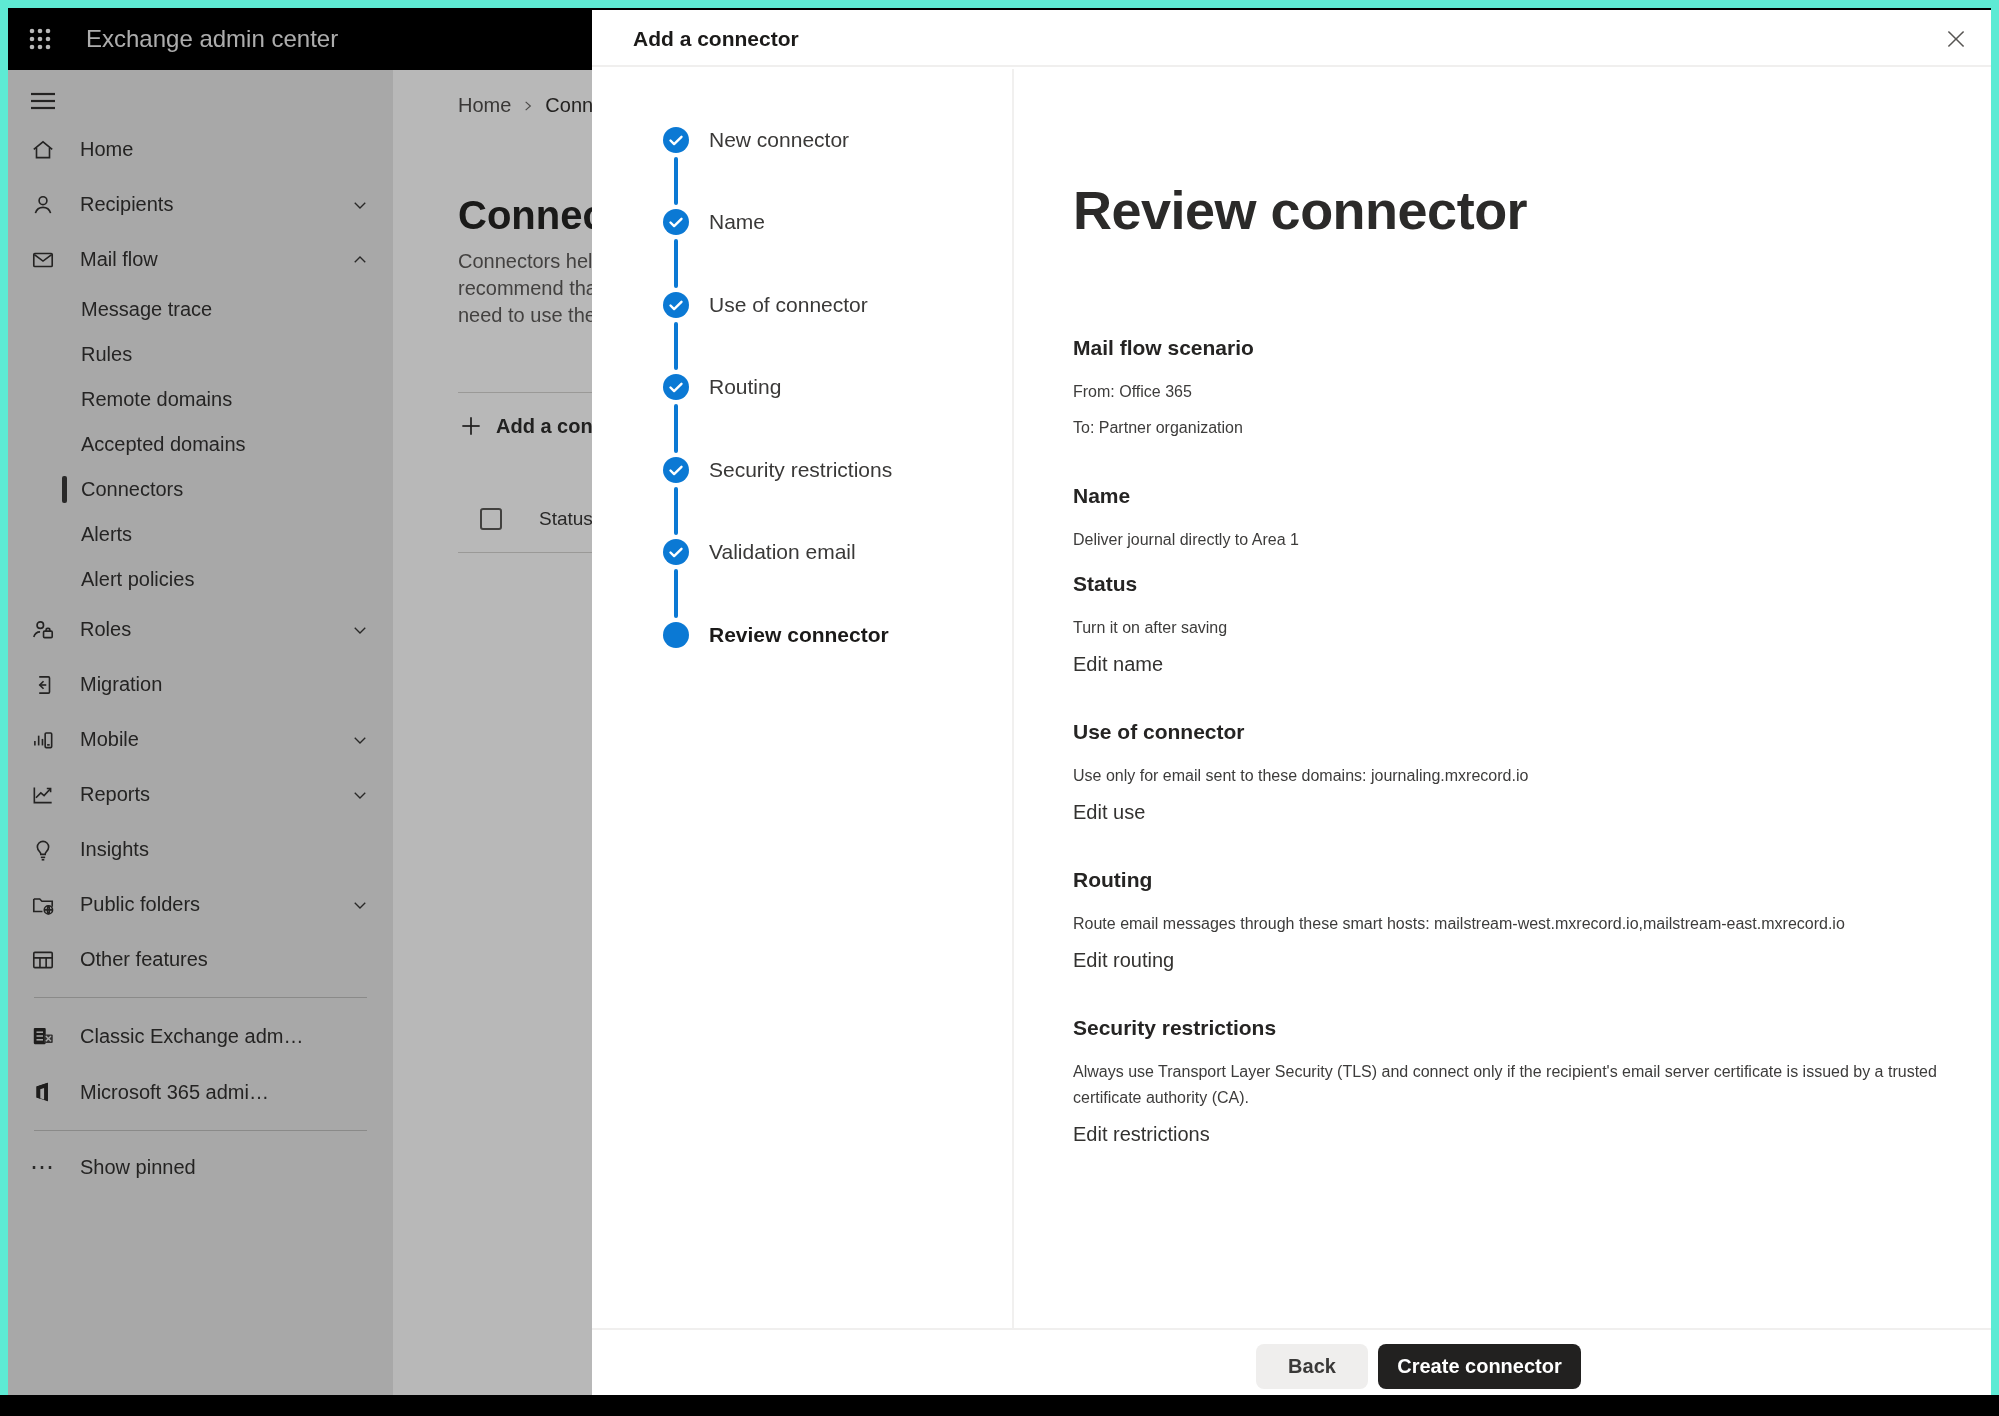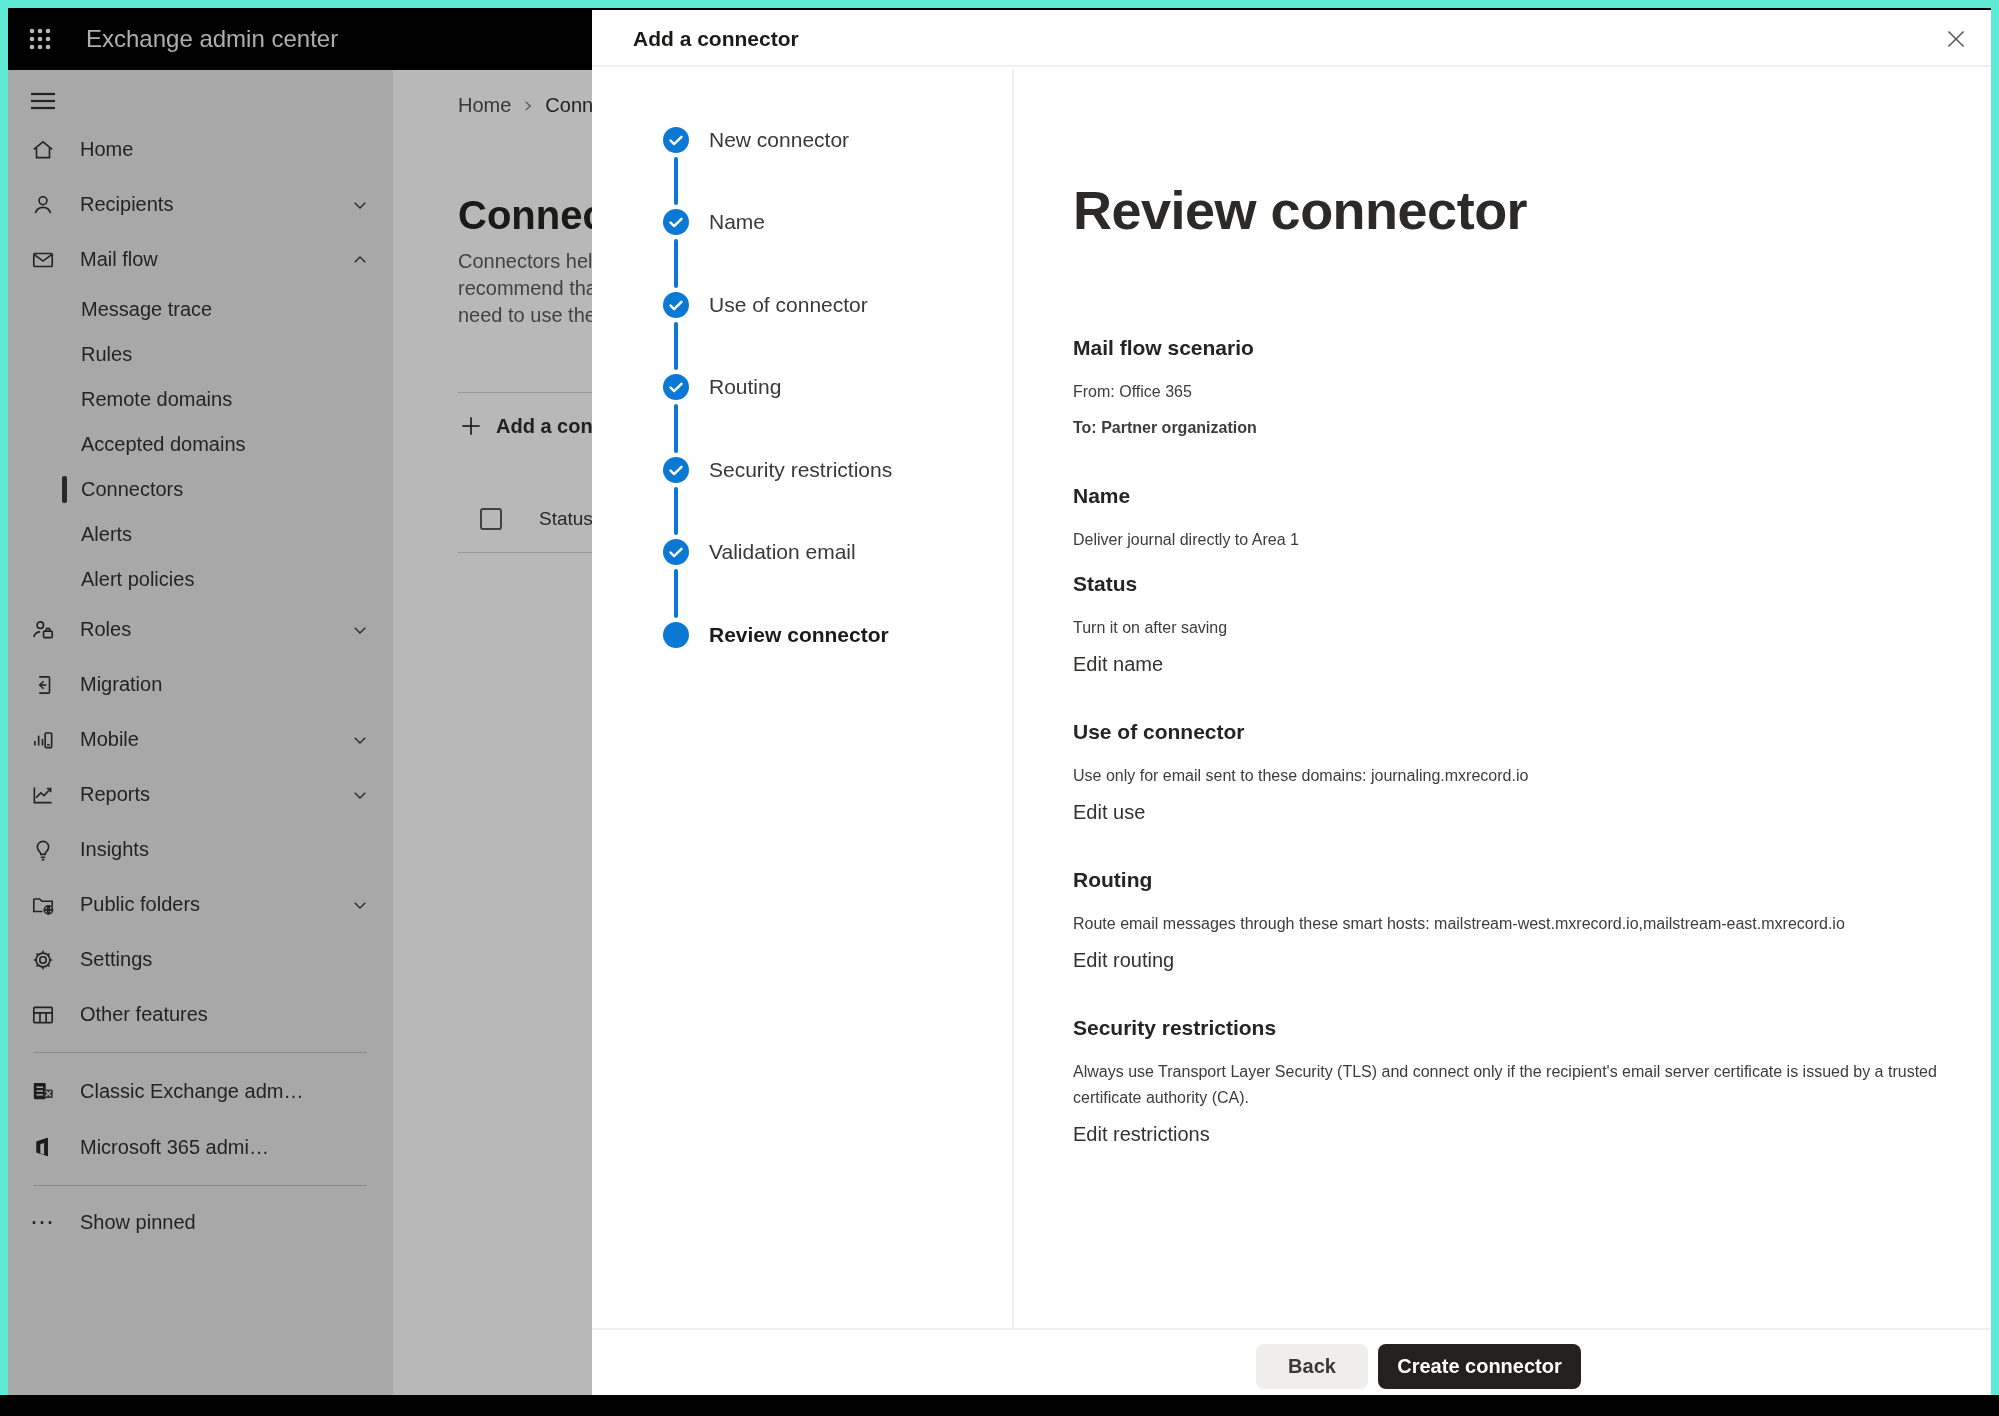--- a/index.html
+++ b/index.html
@@ -60,21 +60,21 @@
   .seg { position:absolute; left:82px; width:4px; background:#0b79d4; border-radius:2px; }
   .seg1{top:147px;height:48px}.seg2{top:229px;height:49px}.seg3{top:312px;height:48px}
   .seg4{top:394px;height:49px}.seg5{top:477px;height:48px}.seg6{top:559px;height:49px}
 
   .dialog-content { position:absolute; left:481px; top:168px; width:870px; }
   .review-heading { margin:0; font-size:54px; line-height:64px; font-weight:700; color:#2b2a29; letter-spacing:-0.5px; }
   .sec-h { margin:42px 0 0; font-size:21px; line-height:26px; font-weight:700; color:#252423; }
   .sec-h.tight { margin-top:18px; }
   .sec-h.first { margin-top:93px; }
   .sec-p { margin:18px 0 0; font-size:16px; line-height:26px; color:#3d3c3b; }
-  .sec-p.follow { margin-top:10px;font-weight:bold; }
+  .sec-p.follow { margin-top:10px; }
   .edit-link { display:inline-block; margin:10px 0 0; font-size:20px; line-height:26px; color:#333230; cursor:pointer; }
 
   .dialog-footer { position:absolute; left:0; right:0; bottom:0; height:73px; border-top:2px solid #f0efee; background:#fff; }
   .btn { position:absolute; top:14px; height:45px; border:none; border-radius:8px; font-family:inherit; font-size:20px; font-weight:700; cursor:pointer; }
   .btn-back { left:664px; width:112px; background:#efeeed; color:#3a3938; }
   .btn-create { left:786px; width:203px; background:#222120; color:#ffffff; }
 
   svg { display:block; }
 </style>
 </head>
@@ -260,30 +260,20 @@
               </svg>
           </span>
           <span class="nlabel">Public folders</span>
           <span class="chev">
             <svg width="18" height="18" viewBox="0 0 24 24" fill="none" stroke="#3a3938" stroke-width="1.8">
                 <polyline points="5,9 12,16 19,9"></polyline>
               </svg>
           </span>
         </div>
 
-        <div class="nav-row">
-          <span class="nicon">
-            <svg width="26" height="26" viewBox="0 0 24 24" fill="none" stroke="#323130" stroke-width="1.5">
-                <circle cx="12" cy="12" r="3"></circle>
-                <path d="M12 3.5v2.2M12 18.3v2.2M20.5 12h-2.2M5.7 12H3.5M18 6l-1.6 1.6M7.6 16.4 6 18M18 18l-1.6-1.6M7.6 7.6 6 6"></path>
-                <circle cx="12" cy="12" r="6.4"></circle>
-              </svg>
-          </span>
-          <span class="nlabel">Settings</span>
-        </div>
 
         <div class="nav-row">
           <span class="nicon">
             <svg width="26" height="26" viewBox="0 0 24 24" fill="none" stroke="#323130" stroke-width="1.5">
                 <rect x="3.5" y="5" width="17" height="14" rx="1"></rect>
                 <path d="M3.5 10h17M9.2 10v9M14.9 10v9"></path>
               </svg>
           </span>
           <span class="nlabel">Other features</span>
         </div>

